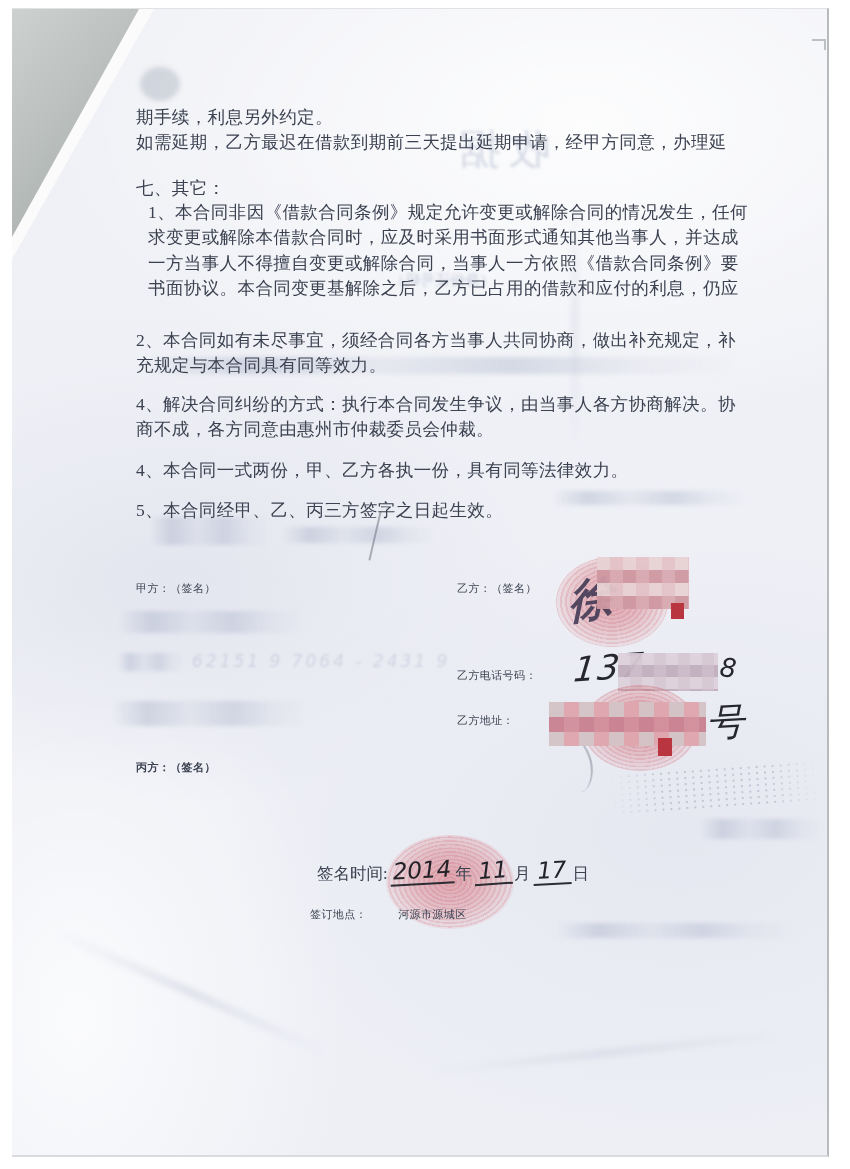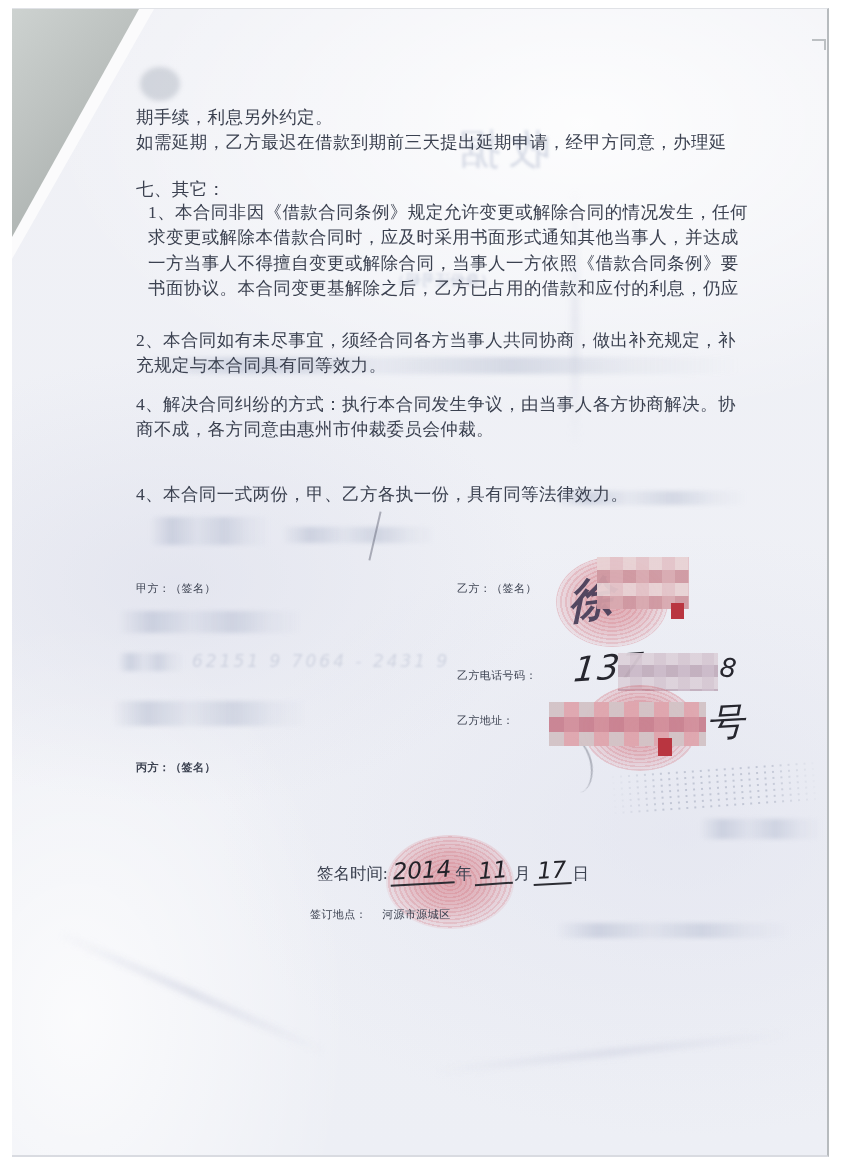--- a/index.html
+++ b/index.html
@@ -119,39 +119,42 @@
     <div class="smear" style="left:544px;top:914px;width:235px;height:15px;"></div>
     <div class="speckles" style="left:598px;top:758px;width:210px;height:42px;"></div>
 
     <div class="penstroke" style="left:362px;top:502px;width:2px;height:50px;transform:rotate(13deg);"></div>
     <div class="penarc" style="left:548px;top:726px;"></div>
 
     <div class="tblock" style="left:124px;top:96px;">
         <div class="tline">期手续，利息另外约定。</div>
         <div class="tline">如需延期，乙方最迟在借款到期前三天提出延期申请，经甲方同意，办理延</div>
       </div>
-    <div class="tblock" style="left:124px;top:168px;">
+    <div class="tblock" style="left:124px;top:168px;font-family:Liberation Mono, monospace;">
       <div class="tline">七、其它：</div>
     </div>
     <div class="tblock" style="left:136px;top:191px;">
         <div class="tline">1、本合同非因《借款合同条例》规定允许变更或解除合同的情况发生，任何</div>
         <div class="tline">求变更或解除本借款合同时，应及时采用书面形式通知其他当事人，并达成</div>
         <div class="tline">一方当事人不得擅自变更或解除合同，当事人一方依照《借款合同条例》要</div>
         <div class="tline">书面协议。本合同变更基解除之后，乙方已占用的借款和应付的利息，仍应</div>
       </div>
     <div class="tblock" style="left:124px;top:319px;">
         <div class="tline">2、本合同如有未尽事宜，须经合同各方当事人共同协商，做出补充规定，补</div>
         <div class="tline">充规定与本合同具有同等效力。</div>
       </div>
     <div class="tblock" style="left:124px;top:383px;">
         <div class="tline">4、解决合同纠纷的方式：执行本合同发生争议，由当事人各方协商解决。协</div>
         <div class="tline">商不成，各方同意由惠州市仲裁委员会仲裁。</div>
       </div>
-    <div class="tblock" style="left:124px;top:449px;margin-top:24px;">
+    <div class="tblock" style="left:124px;top:449px;">
         <div class="tline">4、本合同一式两份，甲、乙方各执一份，具有同等法律效力。</div>
+      </div>
+    <div class="tblock" style="left:124px;top:489px;">
+        <div class="tline">5、本合同经甲、乙、丙三方签字之日起生效。</div>
       </div>
 
     <div class="label" style="left:124px;top:572px;">甲方：（签名）</div>
 
     <div class="fp" style="left:544px;top:548px;width:112px;height:90px;"></div>
     <div class="label" style="left:445px;top:572px;">乙方：（签名）</div>
     <div class="hand hand-sig" style="left:556px;top:560px;">徐</div>
     <div class="mosaic mosaic-sig" style="left:585px;top:548px;width:92px;height:52px;"></div>
     <div class="reddot" style="left:659px;top:594px;width:13px;height:16px;"></div>
 
@@ -173,17 +176,17 @@
       <span class="dword">签名时间:</span>
       <span class="dslot" style="width:64px;transform:rotate(-3deg);">2014</span>
       <span class="dword">年</span>
       <span class="dslot" style="width:38px;transform:rotate(-4deg);">11</span>
       <span class="dword">月</span>
       <span class="dslot" style="width:38px;transform:rotate(-3deg);">17</span>
       <span class="dword">日</span>
     </div>
     <div class="label" style="left:298px;top:898px;">
       <span>签订地点：</span>
-      <span style="margin-left:12px;">河源市源城区</span>
+      <span style="margin-left:28px;">河源市源城区</span>
     </div>
 
   </div>
 </div>
 
 </body></html>

